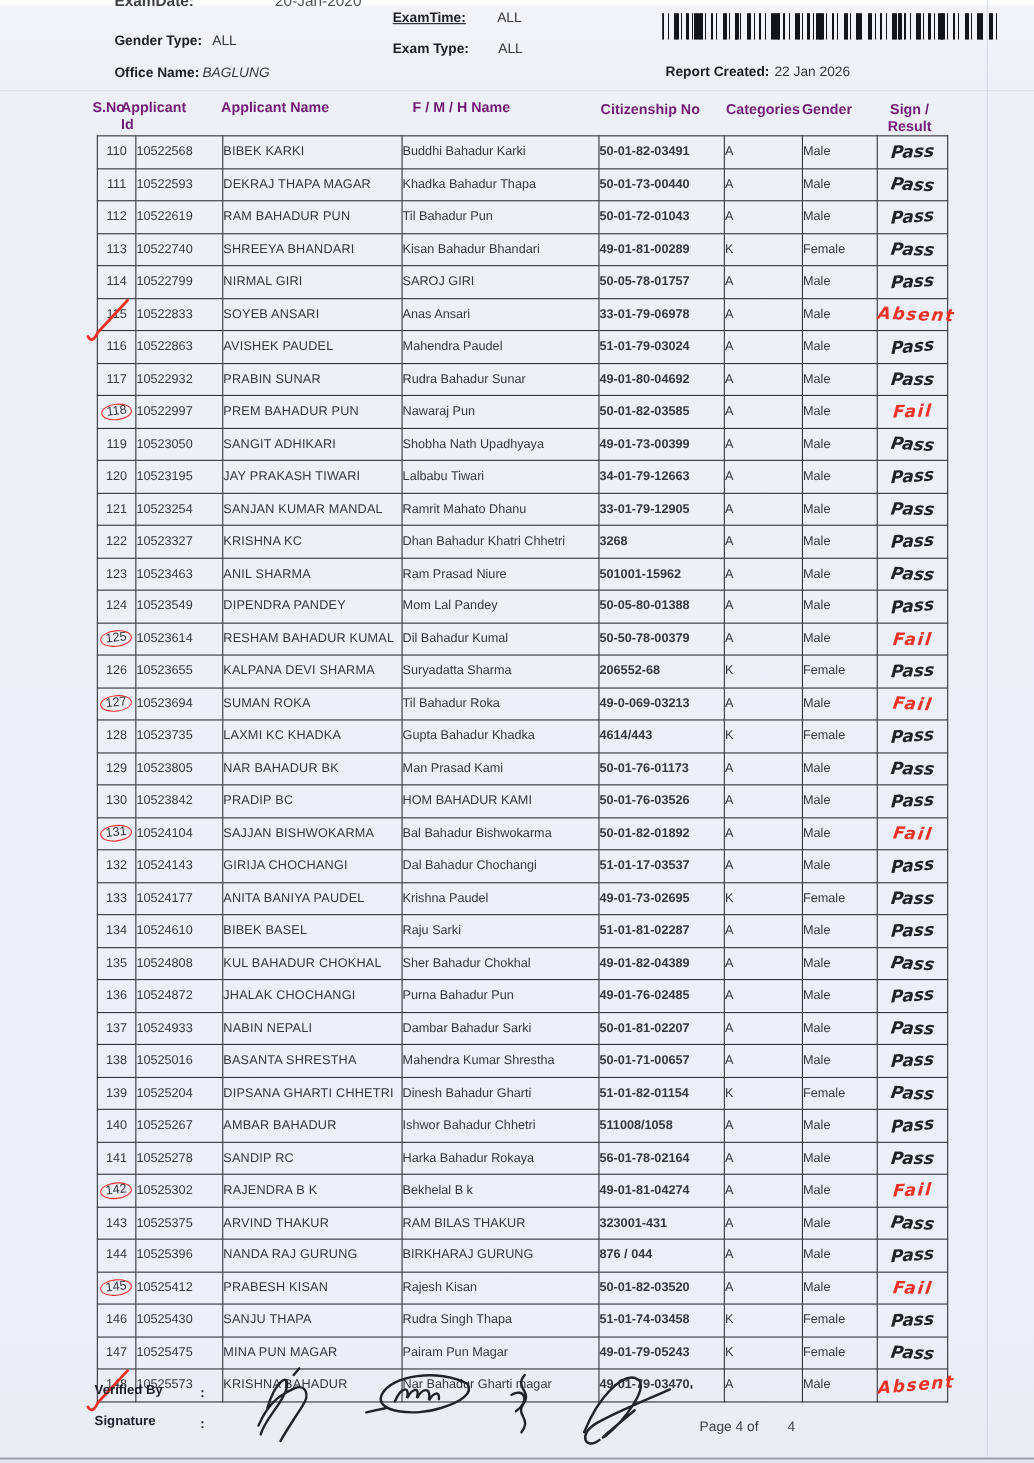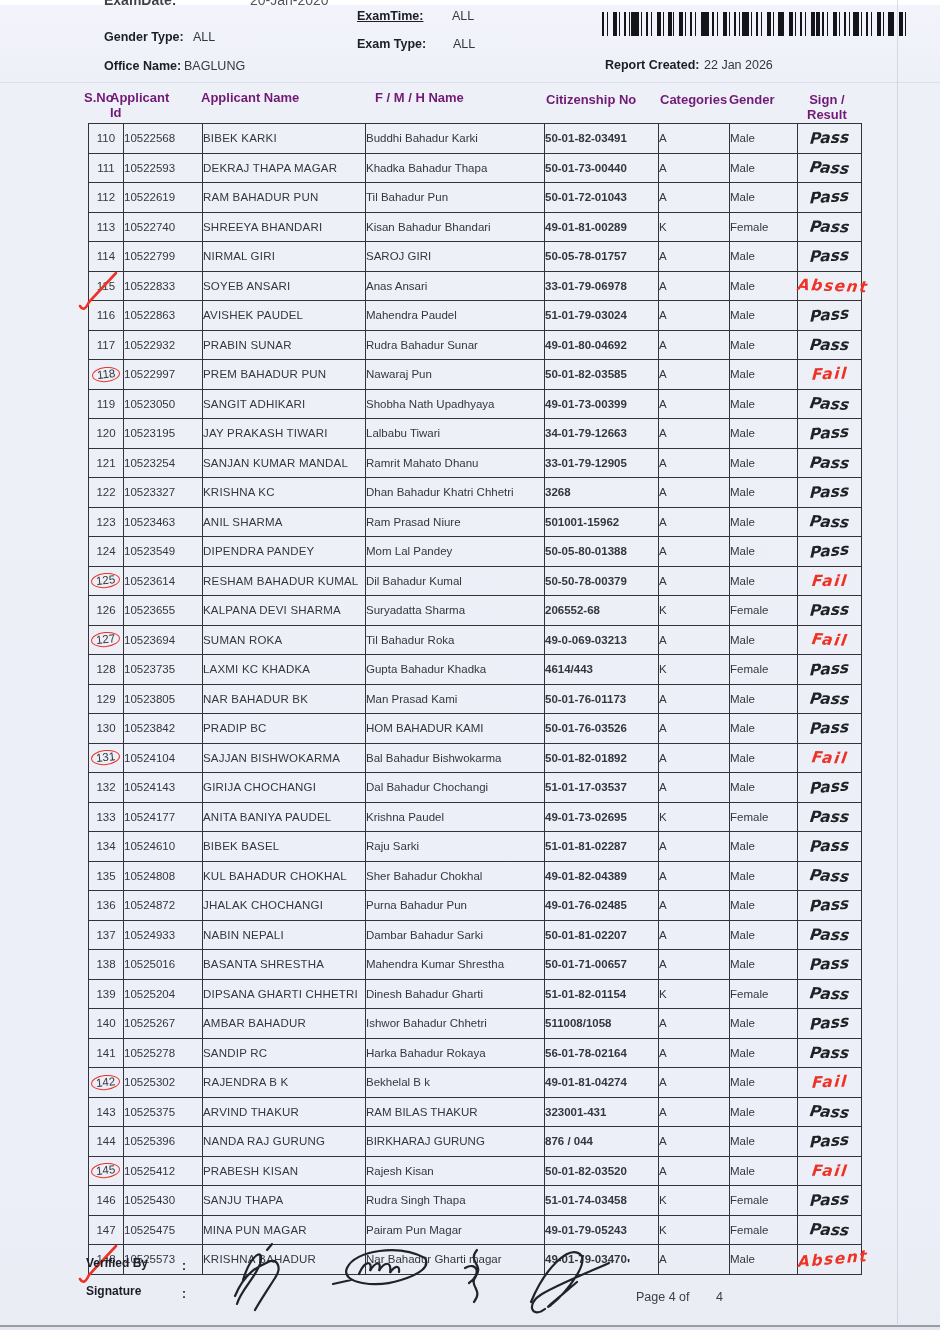--- a/index.html
+++ b/index.html
@@ -57,21 +57,21 @@
 <div class="abs scan-bottom"></div>
 <div class="abs scan-below"></div>
 
 <div class="abs lbl clip-top" style="left:104px;font-size:14px;">ExamDate:</div>
 <div class="abs val clip-top" style="left:250px;font-size:14px;">20-Jan-2020</div>
 
 <div class="abs lbl" style="left:104px;top:30px;">Gender Type:</div>
 <div class="abs val" style="left:193px;top:30px;">ALL</div>
 
 <div class="abs lbl" style="left:104px;top:59px;">Office Name:</div>
-<div class="abs val" style="left:184px;top:59px;">BAGLUNG</div>
+<div class="abs val" style="left:184px;top:59px;font-style:italic;">BAGLUNG</div>
 
 <div class="abs lbl" style="left:357px;top:9px;text-decoration:underline;">ExamTime:</div>
 <div class="abs val" style="left:452px;top:9px;">ALL</div>
 
 <div class="abs lbl" style="left:357px;top:37px;">Exam Type:</div>
 <div class="abs val" style="left:453px;top:37px;">ALL</div>
 
 <div class="abs barcode"></div>
 
 <div class="abs lbl" style="left:605px;top:58px;">Report Created:</div>

